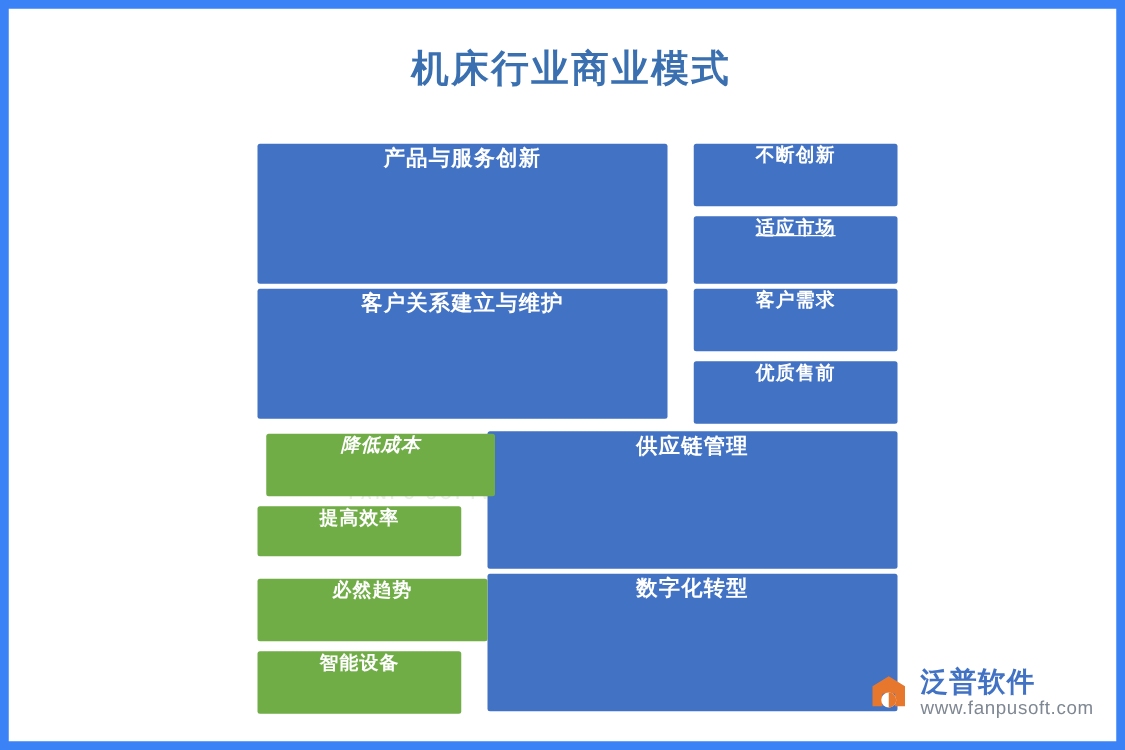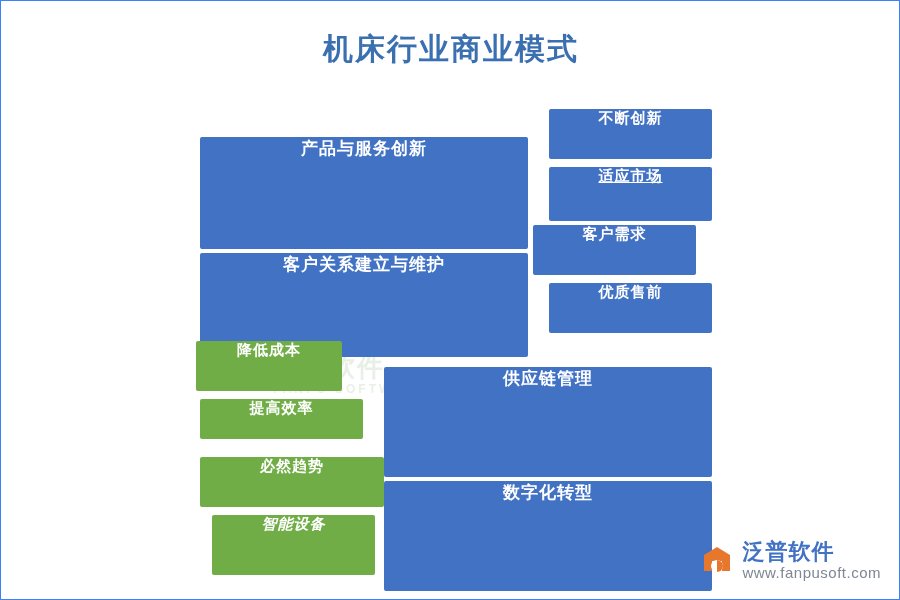--- a/index.html
+++ b/index.html
@@ -11,21 +11,21 @@
     height: 600px;
     background: #ffffff;
     font-family: "Liberation Sans", sans-serif;
     overflow: hidden;
   }
   #page {
     position: relative;
     width: 900px;
     height: 600px;
     box-sizing: border-box;
-    border: 1px solid #3b82f6;
+    border: 7px solid #3b82f6;
     background: #ffffff;
     overflow: hidden;
   }
   #title {
     position: absolute;
     top: 28px;
     left: 0;
     width: 900px;
     text-align: center;
     font-size: 30px;
@@ -46,21 +46,20 @@
   }
   .blue {
     background: #4272c4;
   }
   .green {
     background: #70ad47;
   }
   .big {
     font-size: 17px;
     letter-spacing: 1px;
-    margin-top: 28px;
   }
   .small {
     font-size: 15px;
     letter-spacing: 1px;
   }
   
   #wm-center {
     position: absolute;
     left: 272px;
     top: 352px;
@@ -144,41 +143,41 @@
   </div>
 
   <div class="box blue small" style="left:548px; top:108px; width:163px; height:50px;">
     <span>不断创新</span>
   </div>
 
   <div class="box blue small" style="left:548px; top:166px; width:163px; height:54px;text-decoration:underline;">
     <span>适应市场</span>
   </div>
 
-  <div class="box blue small" style="left:532px; top:224px; width:163px; height:50px;">
+  <div class="box blue small" style="left:548px; top:224px; width:163px; height:50px;">
     <span>客户需求</span>
   </div>
 
   <div class="box blue small" style="left:548px; top:282px; width:163px; height:50px;">
     <span>优质售前</span>
   </div>
 
-  <div class="box green small" style="left:195px; top:340px; width:146px; height:50px;">
+  <div class="box green small" style="left:206px; top:340px; width:183px; height:50px;font-style:italic;">
     <span>降低成本</span>
   </div>
 
   <div class="box green small" style="left:199px; top:398px; width:163px; height:40px;">
     <span>提高效率</span>
   </div>
 
   <div class="box green small" style="left:199px; top:456px; width:184px; height:50px;">
     <span>必然趋势</span>
   </div>
 
-  <div class="box green small" style="left:211px; top:514px; width:163px; height:60px;font-style:italic;">
+  <div class="box green small" style="left:199px; top:514px; width:163px; height:50px;">
     <span>智能设备</span>
   </div>
 
   <div id="logo">
     <div class="logo-mark">
       <svg width="34" height="34" viewBox="0 0 34 34" xmlns="http://www.w3.org/2000/svg">
         <path d="M4 11 L17 3 L30 11 L30 27 L22 27 L22 17 L12 17 L12 27 L4 27 Z" fill="#e8772e"></path>
         <circle cx="17" cy="22" r="6" fill="#ffffff"></circle>
         <path d="M17 16 A6 6 0 0 1 17 28 Z" fill="#e8772e"></path>
       </svg>

